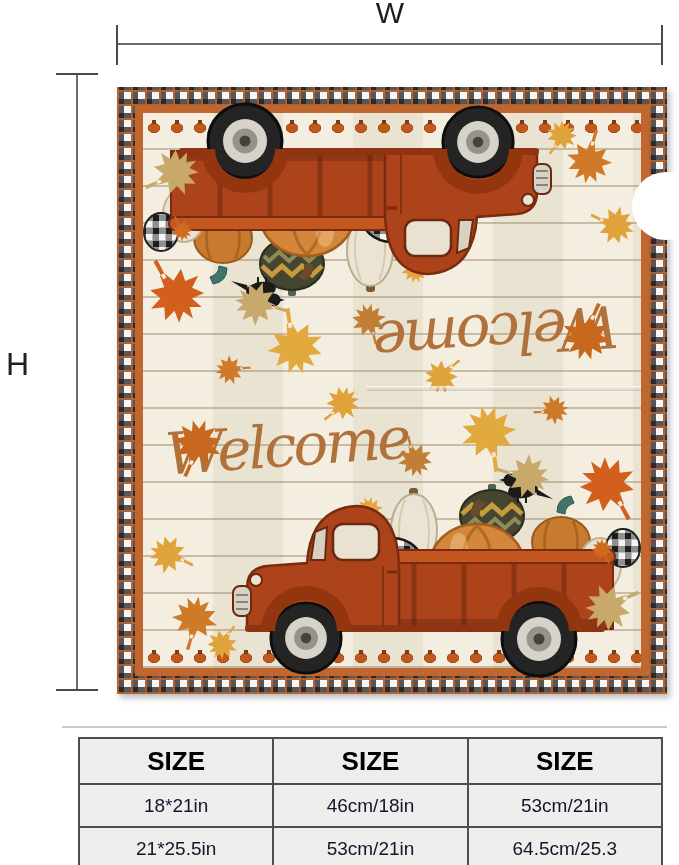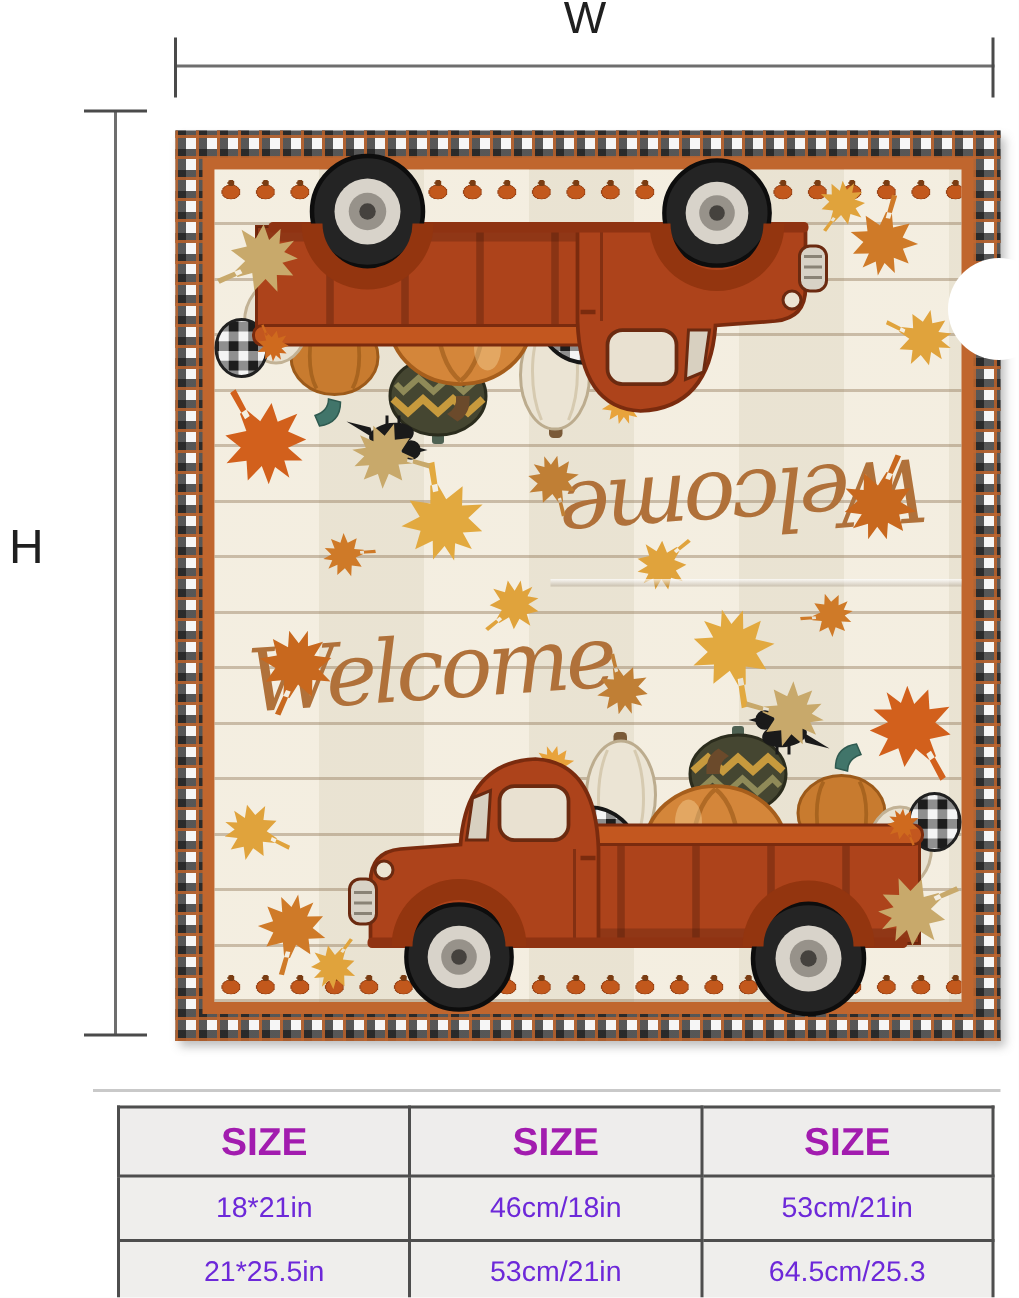--- a/index.html
+++ b/index.html
@@ -53,22 +53,22 @@
   #seam{position:absolute;left:250px;top:299px;width:274px;height:5px;z-index:6;
     background:linear-gradient(180deg, rgba(255,255,255,0.75), rgba(90,70,50,0.22));}
   #notch{position:absolute;left:632px;top:172px;width:68px;height:68px;border-radius:50%;
     background:#fff;z-index:10;}
 
   
   #size-table{position:absolute;left:78px;top:737px;width:585px;border-collapse:collapse;
     table-layout:fixed;background:#eeedec;}
   #size-table th,#size-table td{border:2px solid #4e4e4e;text-align:center;vertical-align:middle;
     font-family:"Liberation Sans",sans-serif;}
-  #size-table th{height:42px;font-size:26px;font-weight:700;color:#a21caf;}
-  #size-table td{height:39px;font-size:19px;font-weight:400;color:#6d28d9;background:#efeeec;}
+  #size-table th{height:42px;font-size:26px;font-weight:700;color:#000000;}
+  #size-table td{height:39px;font-size:19px;font-weight:400;color:#0f172a;background:#efeeec;}
   #table-top-line{position:absolute;left:62px;top:726px;width:605px;height:2px;background:#c9c9c9;}
 
   .hidden-defs{position:absolute;width:0;height:0;overflow:hidden;}
 </style>
 </head>
 <body>
 
 <svg class="hidden-defs" aria-hidden="true">
   <defs>
     <path id="leaf-path" d="M50 2 L56 20 L72 9 L67 29 L88 25 L77 43 L96 53 L74 58 L80 78 L59 69 L54 88 L46 88 L41 69 L20 78 L26 58 L4 53 L23 43 L12 25 L33 29 L28 9 L44 20 Z M47 80 L43 112 L50 112 L53 80 Z"></path>

